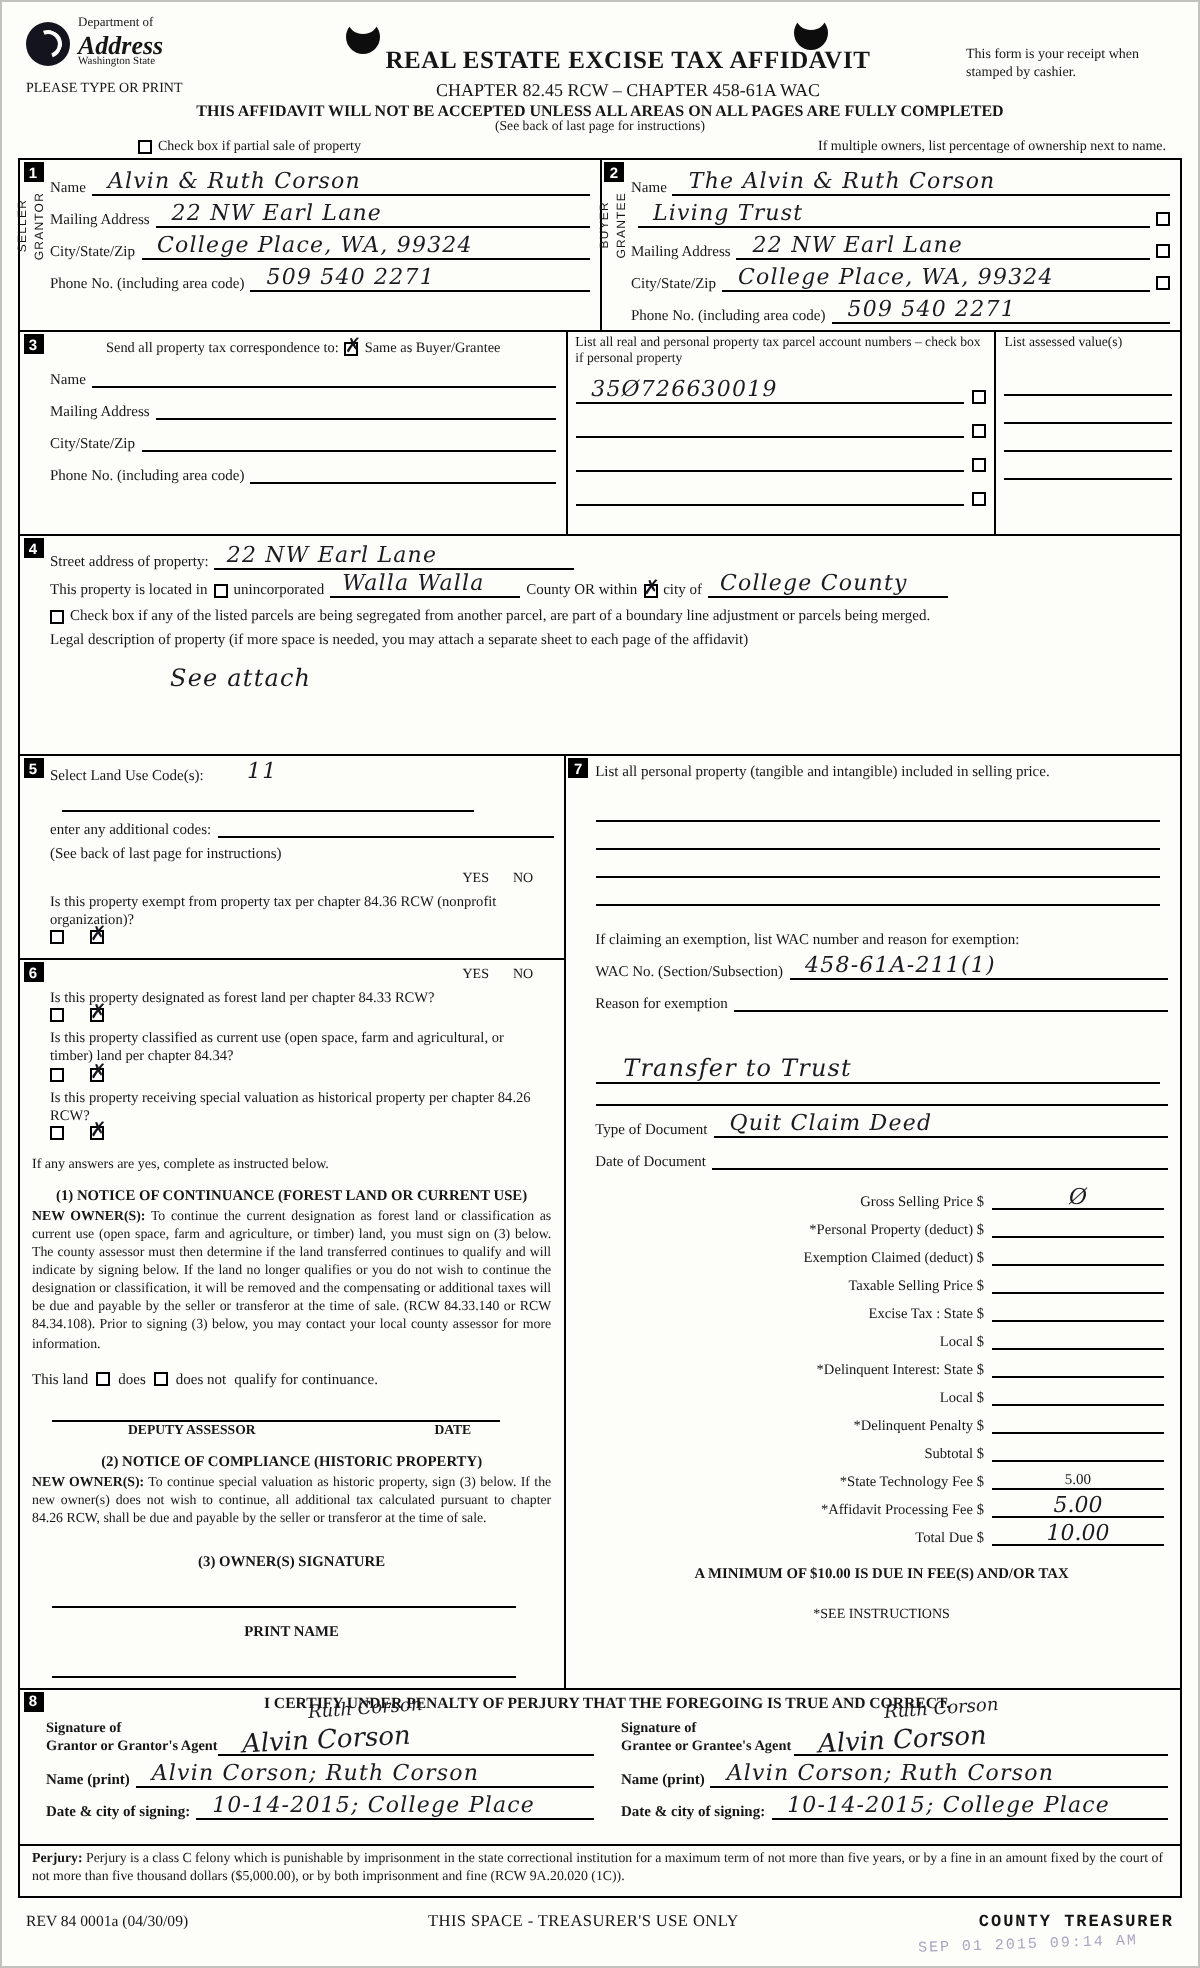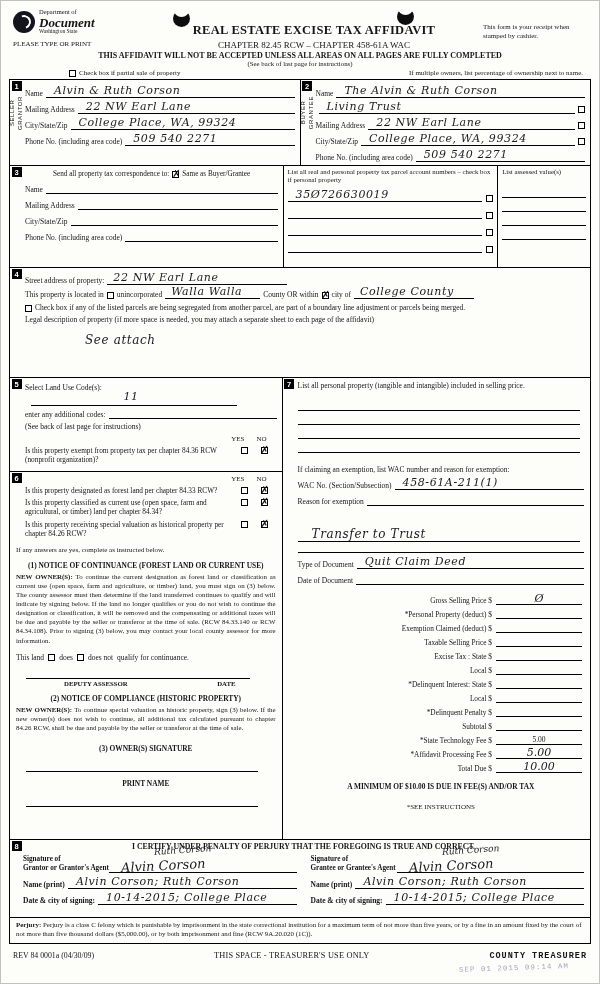--- a/index.html
+++ b/index.html
@@ -82,23 +82,23 @@
   .uline .hw { position:absolute; bottom:1px; left:6px; }
   .w180 { width:180px; } .w95 { width:95px; } .w120 { width:120px; }
   .legal-hw { margin:6px 0 0 60px; height:40px; }
 
   .rowD { min-height:462px; }
   .colL { width:47%; border-right:1px solid #000; display:flex; flex-direction:column; }
   .colR { width:53%; display:flex; }
   .sec5 { border-bottom:1px solid #000; display:flex; padding-bottom:4px; min-height:82px; }
   .lbl8 { font-size:7.5px; margin-top:3px; }
   .luc-line { border-bottom:1px solid #000; margin:1px 40px 0 6px; height:13px; text-align:center; position:relative; }
-  .luc-line .hw { position:absolute; bottom:3px; left:45%;margin-top:39px; }
+  .luc-line .hw { position:absolute; bottom:14px; left:45%;margin-top:39px; }
   .yn { display:flex; justify-content:flex-end; gap:12px; font-size:7px; padding-right:10px; margin-top:4px; }
-  .q-row { display:flex; margin-top:3px; align-items:flex-start; }
+  .q-row { display:flex; margin-top:3px; align-items:flex-start;flex-direction:column; }
   .q-row .q { flex:1; font-size:7.3px; line-height:1.25; padding-right:6px; }
   .cbs { display:flex; gap:13px; padding-right:9px; padding-top:1px; flex:none; }
   .sec6 { flex:1; display:flex; flex-direction:column; padding-bottom:5px; }
   .sec6-top { display:flex; }
   .sec6-body { padding:0 6px 0 6px; }
   .ifyes { font-size:7px; margin-top:5px; }
   .ntitle { font-size:7.4px; font-weight:bold; text-align:center; margin-top:7px; }
   .npara { font-size:6.9px; line-height:1.32; text-align:justify; margin-top:2px; }
   .qualify { display:flex; align-items:center; gap:4px; font-size:7.5px; margin-top:8px; }
   .sigline1 { border-bottom:1px solid #000; margin:16px 26px 0 10px; }
@@ -145,21 +145,21 @@
 <div class="page">
   <span class="crescent c1"></span>
   <span class="crescent c2"></span>
 
   <header class="header">
     <div class="logo-block">
       <div class="logo-row">
         <span class="logo-circle"></span>
         <div class="logo-text">
           <span class="dept">Department of</span>
-          <span class="rev">Document</span>
+          <span class="rev">Address</span>
           <span class="wa">Washington State</span>
         </div>
       </div>
       <div class="type-print">PLEASE TYPE OR PRINT</div>
     </div>
     <div class="title-block">
       <div class="title">REAL ESTATE EXCISE TAX AFFIDAVIT</div>
       <div class="subtitle">CHAPTER 82.45 RCW – CHAPTER 458-61A WAC</div>
     </div>
     <div class="receipt-note">This form is your receipt when stamped by cashier.</div>

